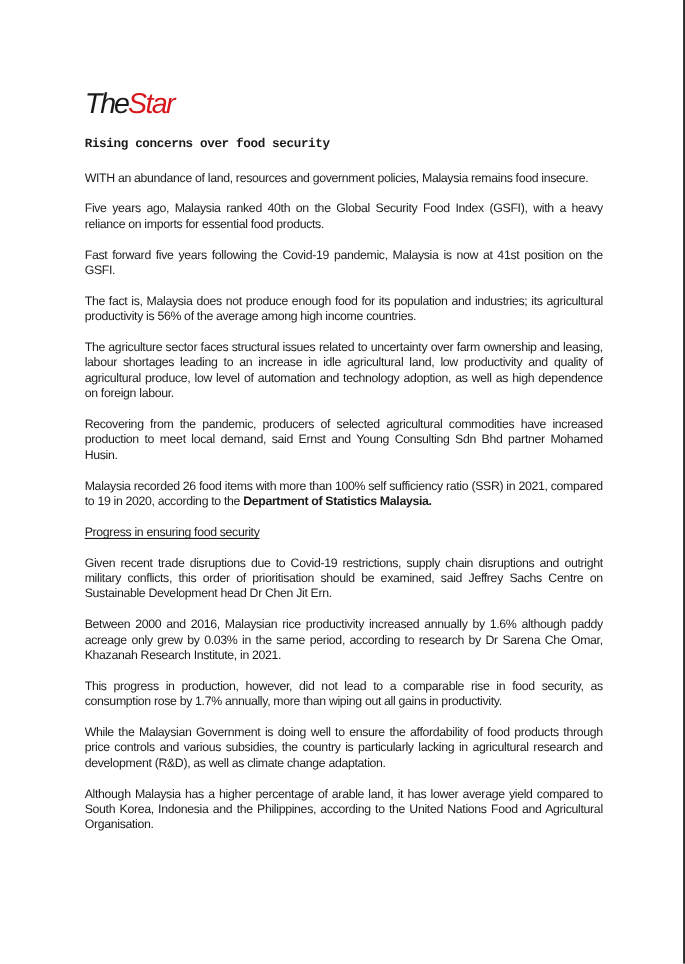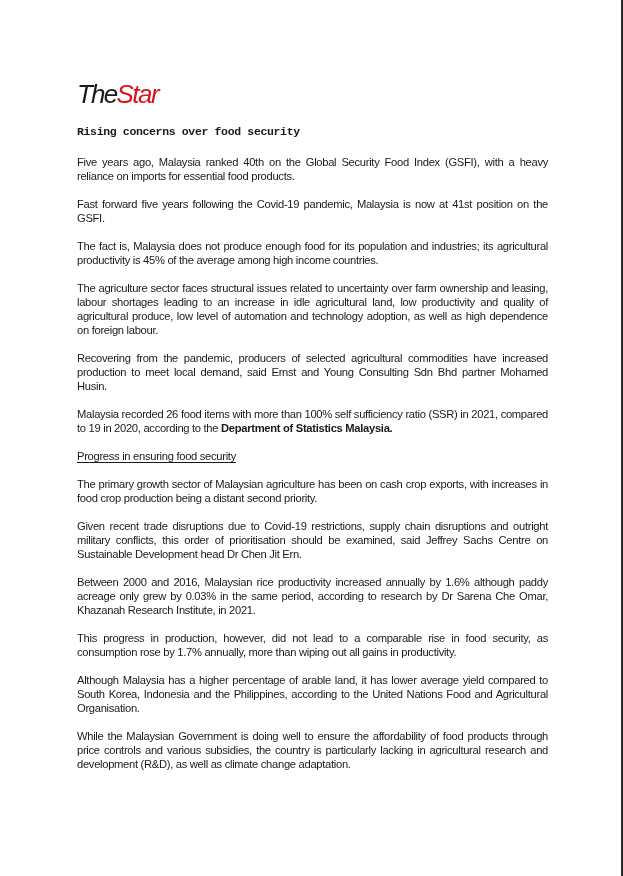--- a/index.html
+++ b/index.html
@@ -88,27 +88,27 @@
 <div class="right-border"></div>
 
 <div class="page">
   <div class="logo">
     <span class="the">The</span><span class="star" style="color: rgb(214, 21, 28);">Star</span>
   </div>
 
   <div class="headline">Rising concerns over food security</div>
 
   <div class="body">
+    <p>WITH an abundance of land, resources and government policies, Malaysia remains food insecure.</p>
     <p>Five years ago, Malaysia ranked 40th on the Global Security Food Index (GSFI), with a heavy reliance on imports for essential food products.</p>
     <p>Fast forward five years following the Covid-19 pandemic, Malaysia is now at 41st position on the GSFI.</p>
-    <p>The fact is, Malaysia does not produce enough food for its population and industries; its agricultural productivity is 45% of the average among high income countries.</p>
+    <p>The fact is, Malaysia does not produce enough food for its population and industries; its agricultural productivity is 56% of the average among high income countries.</p>
     <p>The agriculture sector faces structural issues related to uncertainty over farm ownership and leasing, labour shortages leading to an increase in idle agricultural land, low productivity and quality of agricultural produce, low level of automation and technology adoption, as well as high dependence on foreign labour.</p>
     <p>Recovering from the pandemic, producers of selected agricultural commodities have increased production to meet local demand, said Ernst and Young Consulting Sdn Bhd partner Mohamed Husin.</p>
     <p><span>Malaysia recorded 26 food items with more than 100% self sufficiency ratio (SSR) in 2021, compared to 19 in 2020, according to the </span><span class="bold">Department of Statistics Malaysia.</span></p>
     <p class="subhead">Progress in ensuring food security</p>
-    <p>The primary growth sector of Malaysian agriculture has been on cash crop exports, with increases in food crop production being a distant second priority.</p>
     <p>Given recent trade disruptions due to Covid-19 restrictions, supply chain disruptions and outright military conflicts, this order of prioritisation should be examined, said Jeffrey Sachs Centre on Sustainable Development head Dr Chen Jit Ern.</p>
     <p>Between 2000 and 2016, Malaysian rice productivity increased annually by 1.6% although paddy acreage only grew by 0.03% in the same period, according to research by Dr Sarena Che Omar, Khazanah Research Institute, in 2021.</p>
     <p>This progress in production, however, did not lead to a comparable rise in food security, as consumption rose by 1.7% annually, more than wiping out all gains in productivity.</p>
+    <p>While the Malaysian Government is doing well to ensure the affordability of food products through price controls and various subsidies, the country is particularly lacking in agricultural research and development (R&amp;D), as well as climate change adaptation.</p>
     <p>Although Malaysia has a higher percentage of arable land, it has lower average yield compared to South Korea, Indonesia and the Philippines, according to the United Nations Food and Agricultural Organisation.</p>
-    <p>While the Malaysian Government is doing well to ensure the affordability of food products through price controls and various subsidies, the country is particularly lacking in agricultural research and development (R&amp;D), as well as climate change adaptation.</p>
   </div>
 </div>
 
 </body></html>

